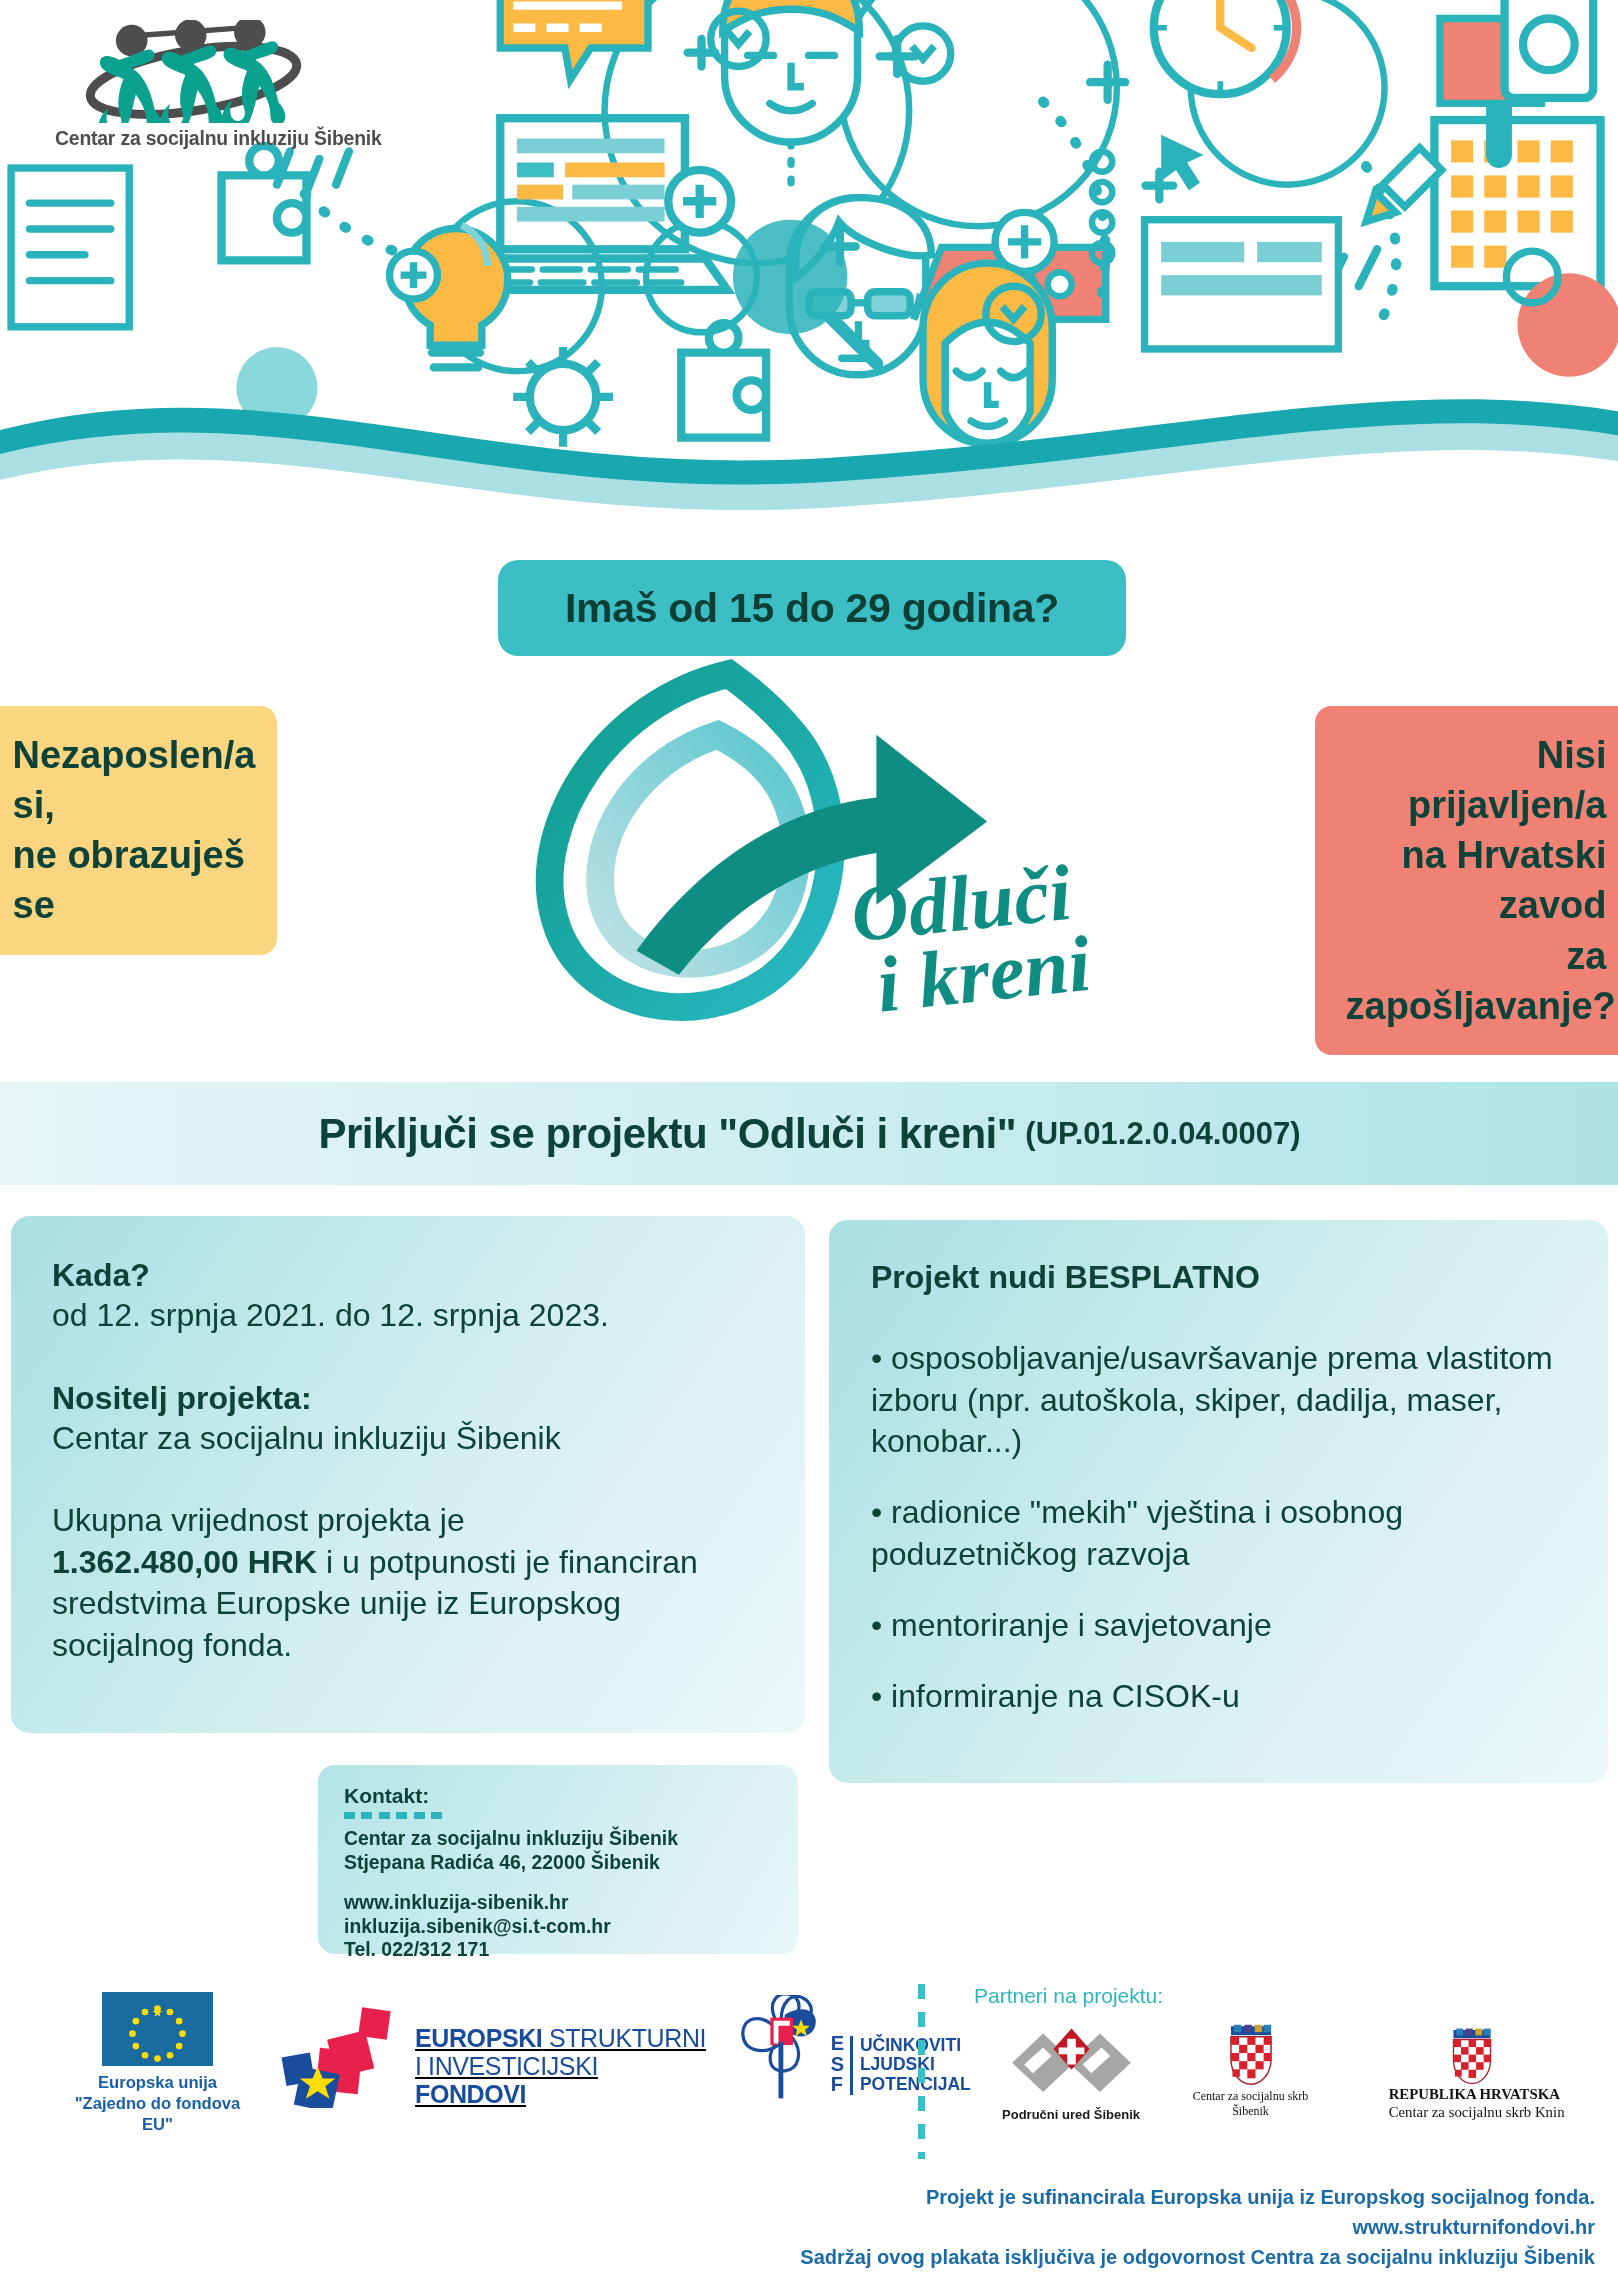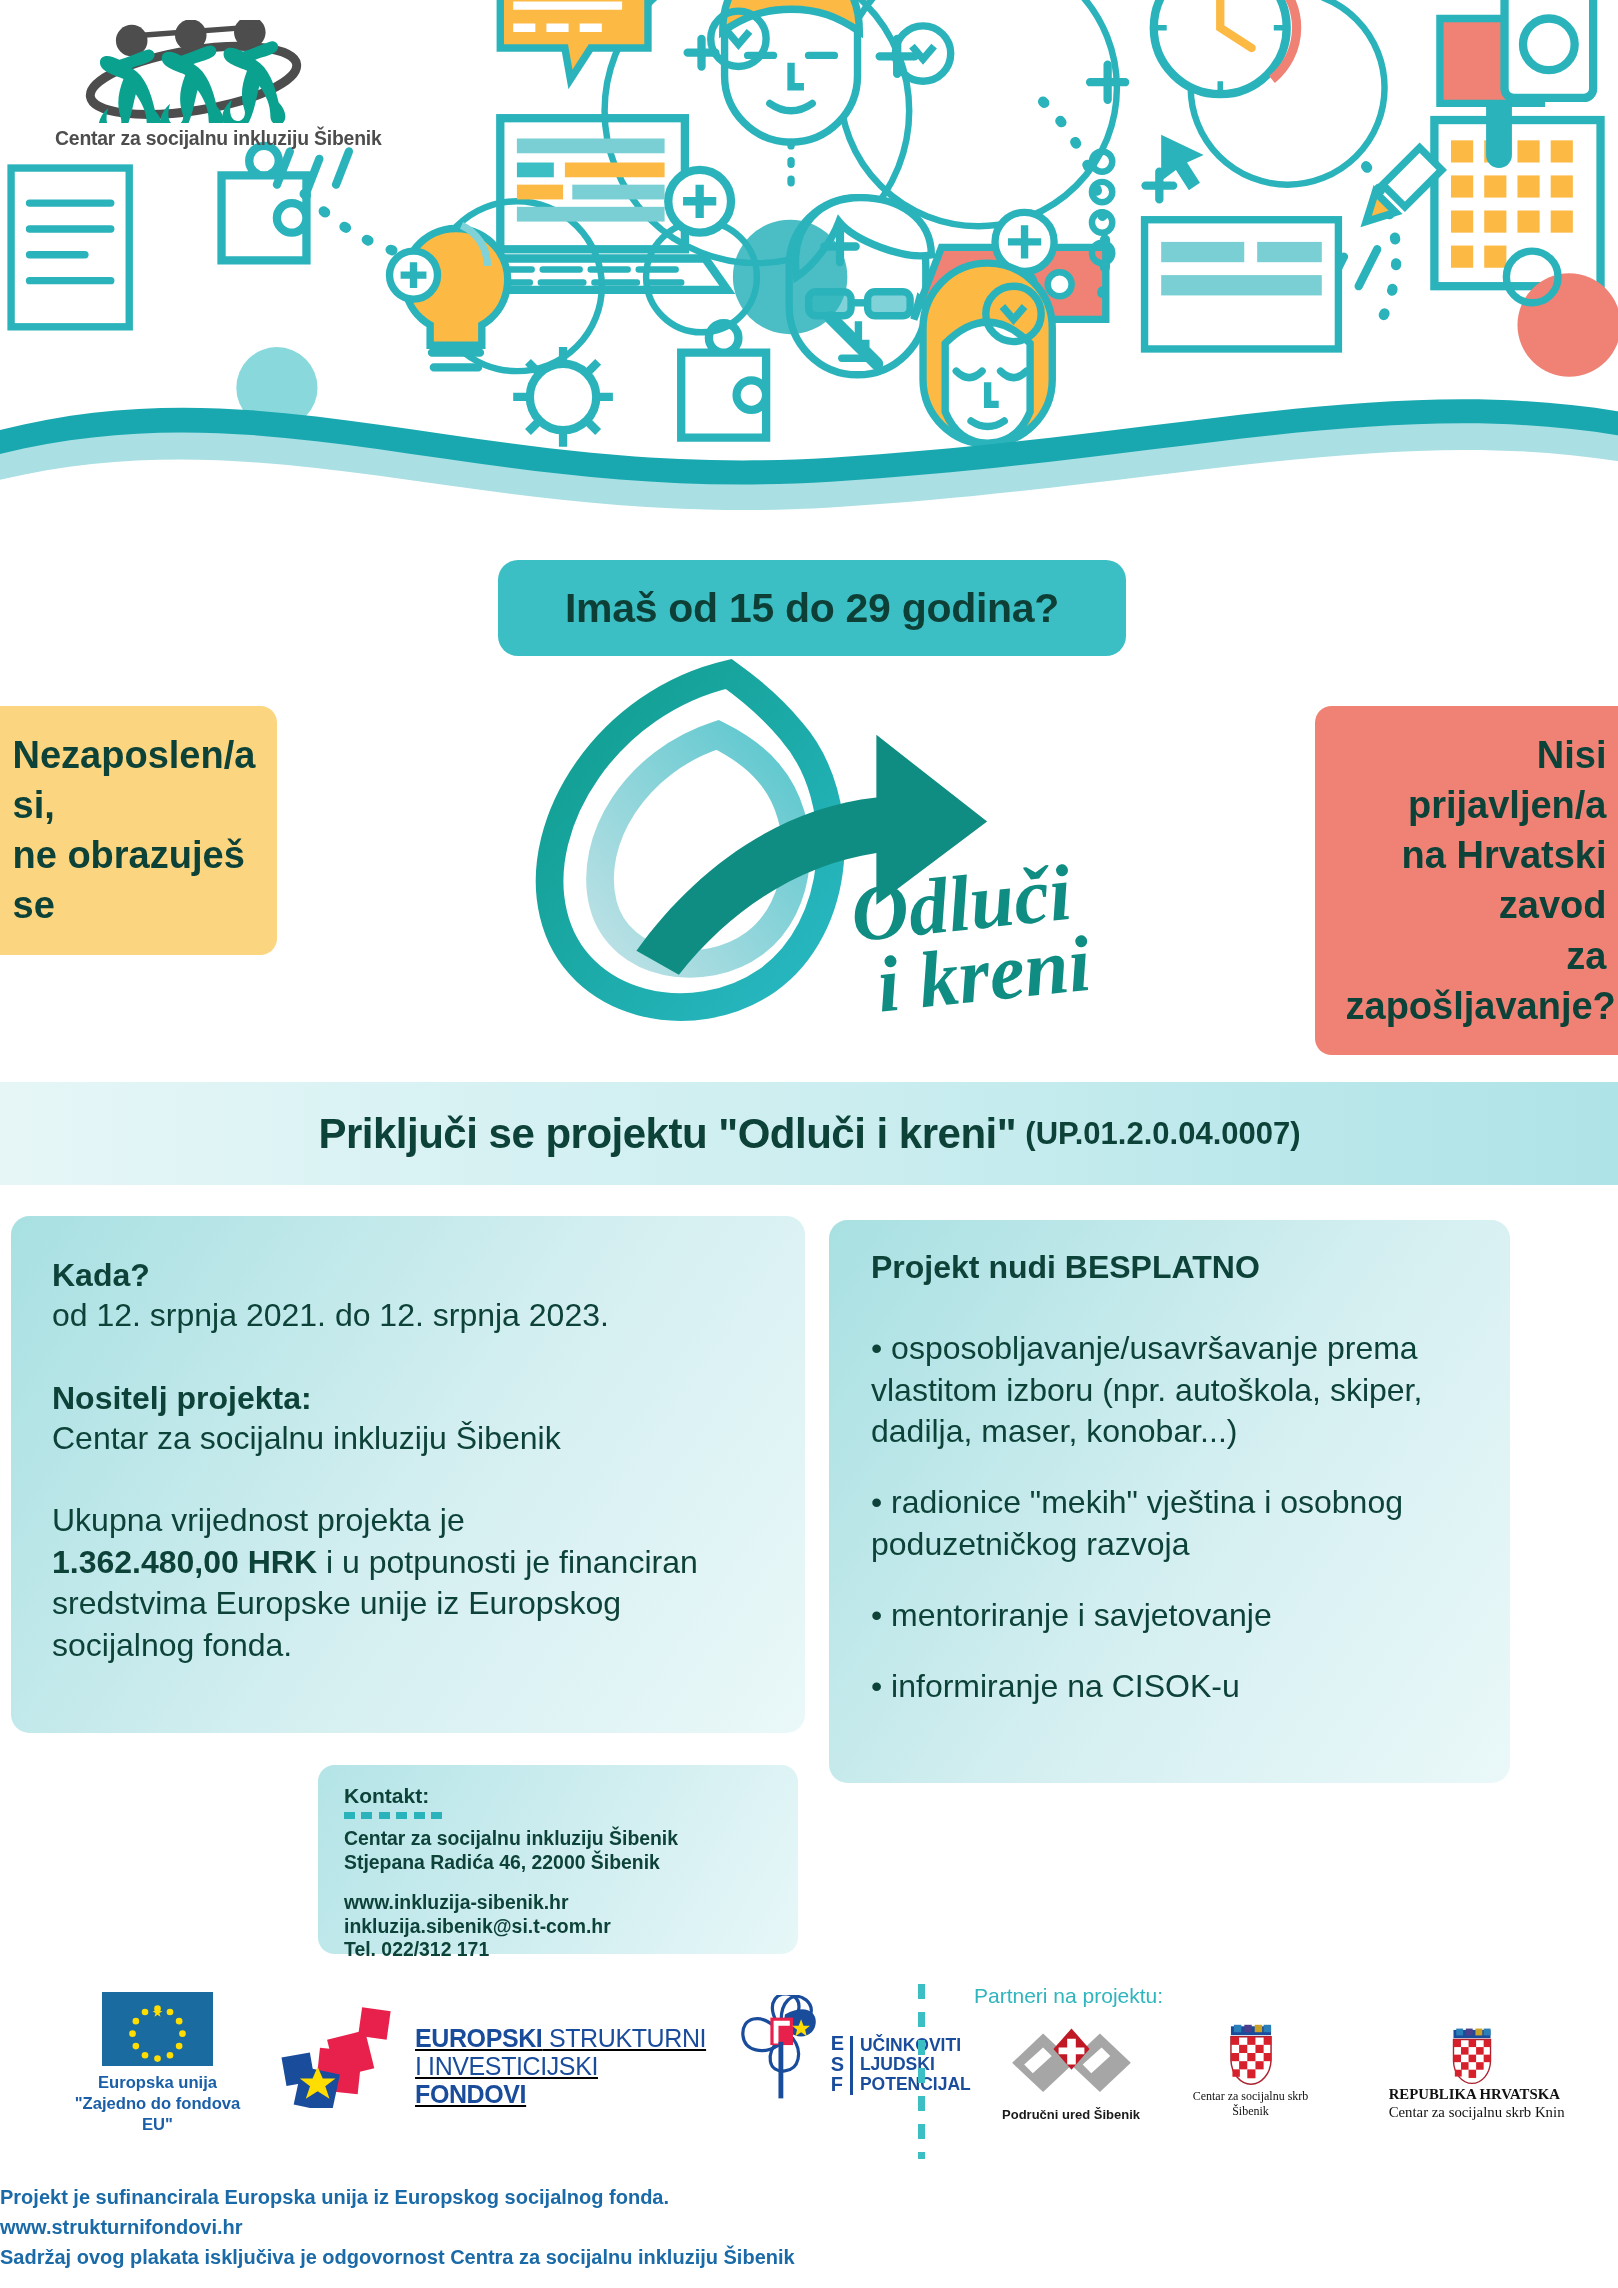--- a/index.html
+++ b/index.html
@@ -59,21 +59,21 @@
   .title-band .t-main { color: #0d4238; font-size: 42px; font-weight: bold; letter-spacing: -0.5px; }
   .title-band .t-code { color: #0d4238; font-size: 31px; font-weight: bold; margin-left: 9.2px; }
 
   
   .panel {
     position: absolute; border-radius: 18.5px;
     background: linear-gradient(125deg, #a8e0e2 0%, #d5eff1 55%, #eaf8f9 100%);
     color: #0d4238;
   }
   .panel-left { left: 11px; top: 1216px; width: 794px; height: 517px; padding: 39px 41px; }
-  .panel-right { left: 829px; top: 1220px; width: 681px; height: 563px; padding: 27px 42px; }
+  .panel-right { left: 829px; top: 1220px; width: 779px; height: 563px; padding: 37px 42px; }
 
   .p-head { font-size: 32px; font-weight: bold; line-height: 1.25; }
   .p-body { font-size: 32px; line-height: 1.3; font-weight: normal; }
   .p-gap { height: 41px; }
   .bold-inline { font-weight: bold; }
   .bullet { font-size: 32px; line-height: 1.3; margin-bottom: 29.5px; }
 
   
   .contact {
     position: absolute; left: 318px; top: 1765px; width: 480px; height: 189px;
@@ -105,21 +105,21 @@
   .divider-dots { position: absolute; left: 918px; top: 9.2px; width: 7.4px; height: 175px;
     background: repeating-linear-gradient(180deg, #3bbfc4 0 14.8px, transparent 14.8px 28px); }
 
   .partners { position: absolute; left: 960px; top: 0px; width: 646px; height: 194px; }
   .partners-title { position: absolute; left: 14px; top: 9.2px; font-size: 21px; color: #2fb5bd; font-weight: normal; }
   .partner { position: absolute; text-align: center; flex-direction: column; }
   .partner-cap { font-size: 13px; color: #1a1a1a; font-weight: bold; line-height: 1.2; margin-top: 2.8px; }
   .partner-cap-serif { font-family: "Liberation Serif", serif; font-size: 12px; color: #111; line-height: 1.25; }
 
   
-  .disclaimer { position: absolute; left: 0; top: 2182px; width: 1595px; text-align: left; color: #1a6aa8; }
+  .disclaimer { position: absolute; left: 0; top: 2182px; width: 1595px; text-align: right; color: #1a6aa8; }
   .disclaimer div { font-size: 20px; font-weight: bold; line-height: 1.5; }
 </style>
 </head>
 <body>
 
 <div class="poster">
 
   <div class="hero">
     <svg class="hero-art" viewBox="0 0 1754 560" xmlns="http://www.w3.org/2000/svg">
       <g fill="none" stroke="#2bb3bb" stroke-width="7">

